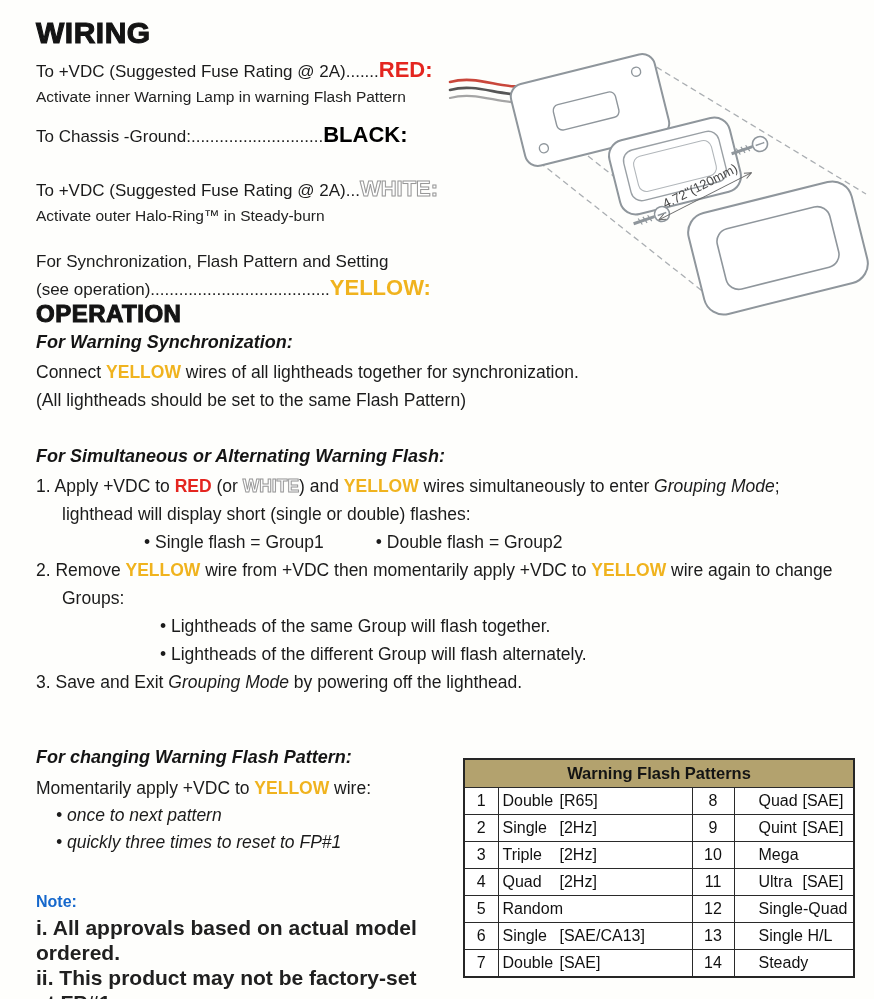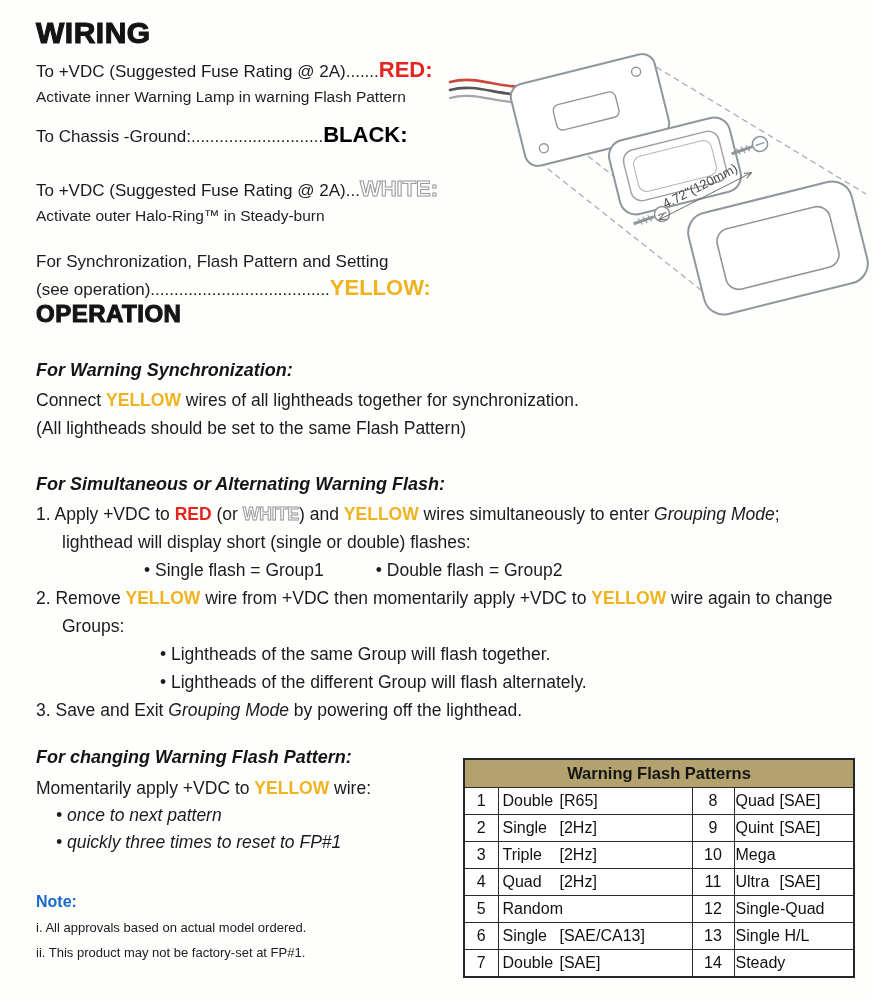--- a/index.html
+++ b/index.html
@@ -18,40 +18,40 @@
   .mt16{margin-top:16px;} .mt28{margin-top:28px;} .mt24{margin-top:24px;} .mt2{margin-top:2px;}
 
   .kw-red { color:#e4251f; font-weight:bold; }
   .kw-yellow { color:#f0b31e; font-weight:bold; }
   .kw-white { color:#ffffff; font-weight:bold; -webkit-text-stroke:1px #989898; text-shadow:0 0 1px #bbb; }
   .kw-black { color:#000; font-weight:bold; }
   .kw-it { font-style:italic; }
 
   .diagram { position:absolute; left:440px; top:38px; width:434px; height:285px; }
 
-  .operation-block { position:absolute; left:36px; top:356px; width:815px; font-size:17.5px; line-height:28px; }
+  .operation-block { position:absolute; left:36px; top:328px; width:815px; font-size:17.5px; line-height:28px; }
   .subhead { font-size:18px; font-weight:bold; font-style:italic; color:#151515; }
   .step { padding-left:26px; text-indent:-26px; }
   .bullet-row { display:flex; gap:52px; margin-left:108px; }
   .bullet-ind { margin-left:124px; }
   .gap28 { margin-top:28px; } .gap6{ margin-top:6px; } .gap2{ margin-top:2px; }
 
   .pattern-block { position:absolute; left:36px; top:745px; width:400px; font-size:17.5px; line-height:27px; }
   .pattern-block .subhead { line-height:24px; }
   .sm-bullet { margin-left:20px;font-style:italic; }
   .note-label { color:#1668cc; font-weight:bold; font-size:16px; margin-top:32px; }
-  .note-line { font-size:13px; line-height:25px; color:#202020; }
+  .note-line { font-size:21px; line-height:25px; color:#202020;font-weight:bold; }
 
   table.fp-table { position:absolute; left:463px; top:758px; width:392px; border-collapse:collapse; font-size:16px; color:#111; background:#fff; border:2.5px solid #262626; }
   .fp-table th { background:#b3a26e; border:1.5px solid #2a2a2a; font-size:16.5px; font-weight:bold; padding:4px 0; color:#141414; }
   .fp-table td { border:1.5px solid #2a2a2a; padding:2.5px 4px; height:27px; }
   .fp-table td.num1 { width:34px; text-align:center; }
   .fp-table td.num2 { width:42px; text-align:center; }
   .fp-table td.pat1 { width:194px; }
-  .fp-table td.pat2 { padding-left:1px; }
+  .fp-table td.pat2 { padding-left:24px; }
   .pname1 { display:inline-block; min-width:57px; }
   .pname2 { display:inline-block; min-width:44px; }
 </style>
 </head>
 <body>
 
 <div class="page">
 
   <h1 id="wiring-title" class="title-xl">WIRING</h1>
 

